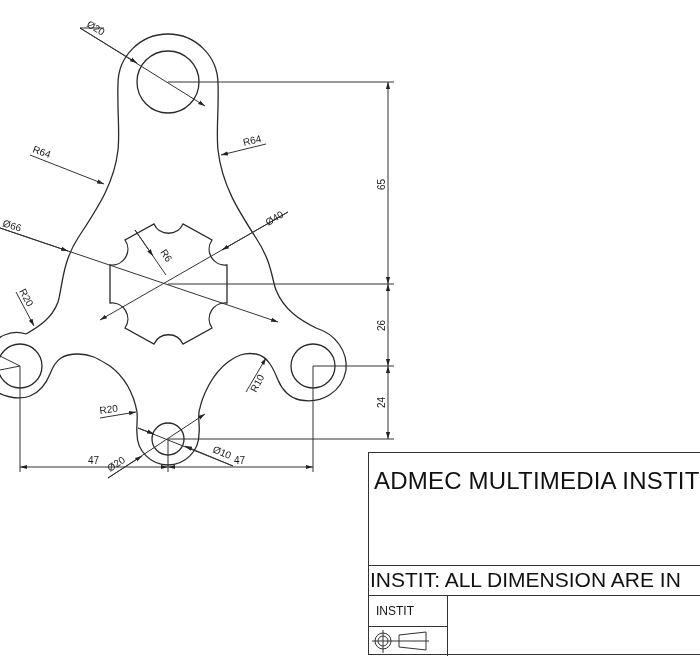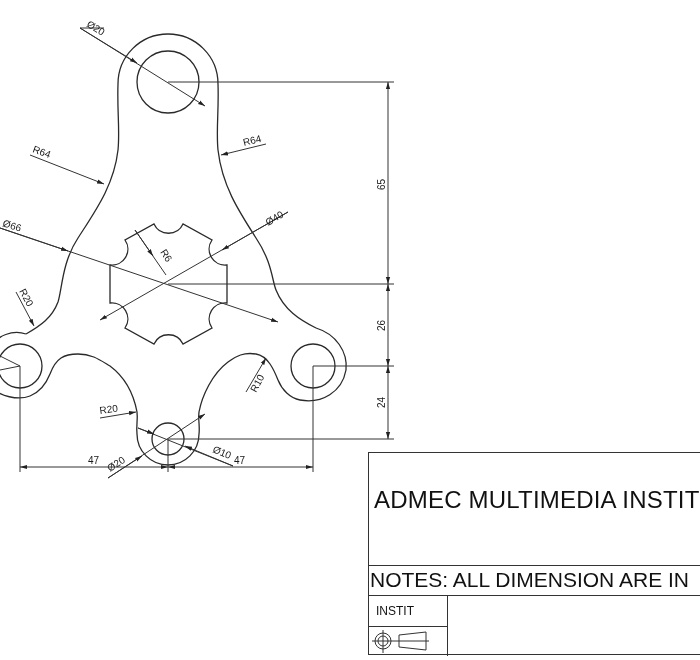--- a/index.html
+++ b/index.html
@@ -8,21 +8,21 @@
     #drawing { position: absolute; left: 0; top: 0; width: 700px; height: 660px; }
     .geo { fill: none; stroke: #2a2a2a; stroke-width: 1.3; }
     .dim { fill: none; stroke: #333333; stroke-width: 1; }
     .arrow { fill: #222222; stroke: none; }
     .dimtext { font-family: "Liberation Sans", sans-serif; font-size: 10px; fill: #1a1a1a; }
     .title-block { position: absolute; left: 368px; top: 452px; width: 340px; height: 203px;
                    border: 1.3px solid #333; box-sizing: border-box; background: #fff; }
     .tb-title { position: absolute; left: 0; top: 0; width: 100%; height: 113px;
                 border-bottom: 1.3px solid #333; box-sizing: border-box; }
     .tb-title span { position: absolute; left: 5px; top: 14px; font-size: 24px; white-space: nowrap;
-                     letter-spacing: 0.2px; color: #111; margin-top: 19px; }
+                     letter-spacing: 0.2px; color: #111; }
     .tb-notes { position: absolute; left: 0; top: 113px; width: 100%; height: 30px;
                 border-bottom: 1.3px solid #333; box-sizing: border-box; }
     .tb-notes span { position: absolute; left: 1px; top: 2px; font-size: 21px; white-space: nowrap; color: #111; }
     .tb-scale { position: absolute; left: 0; top: 143px; width: 79px; height: 31px;
                 border-right: 1.3px solid #333; border-bottom: 1.3px solid #333; box-sizing: border-box; }
     .tb-scale span { position: absolute; left: 7px; top: 8px; font-size: 12px; color: #111; }
     .tb-proj { position: absolute; left: 0; top: 174px; width: 79px; height: 29px;
                border-right: 1.3px solid #333; box-sizing: border-box; }
     .tb-proj svg { position: absolute; left: 0; top: 0; }
     .tb-blank { position: absolute; left: 79px; top: 143px; right: 0; height: 60px; }
@@ -135,21 +135,21 @@
     <text class="dimtext" x="88" y="464">47</text>
     <text class="dimtext" x="234" y="464">47</text>
   </g>
 </svg>
 
 <div class="title-block">
   <div class="tb-title">
     <span>ADMEC MULTIMEDIA INSTIT</span>
   </div>
   <div class="tb-notes">
-    <span>NOTES: ALL DIMENSION ARE IN</span>
+    <span>INSTIT: ALL DIMENSION ARE IN</span>
   </div>
   <div class="tb-scale">
     <span>INSTIT</span>
   </div>
   <div class="tb-proj">
     <svg width="79" height="29" viewBox="0 0 79 29">
       <line x1="3" y1="14" x2="60" y2="14" stroke="#333" stroke-width="1"></line>
       <line x1="14" y1="3" x2="14" y2="26" stroke="#333" stroke-width="1"></line>
       <circle cx="14" cy="14" r="8" fill="none" stroke="#333" stroke-width="1"></circle>
       <circle cx="14" cy="14" r="5" fill="none" stroke="#333" stroke-width="1"></circle>

